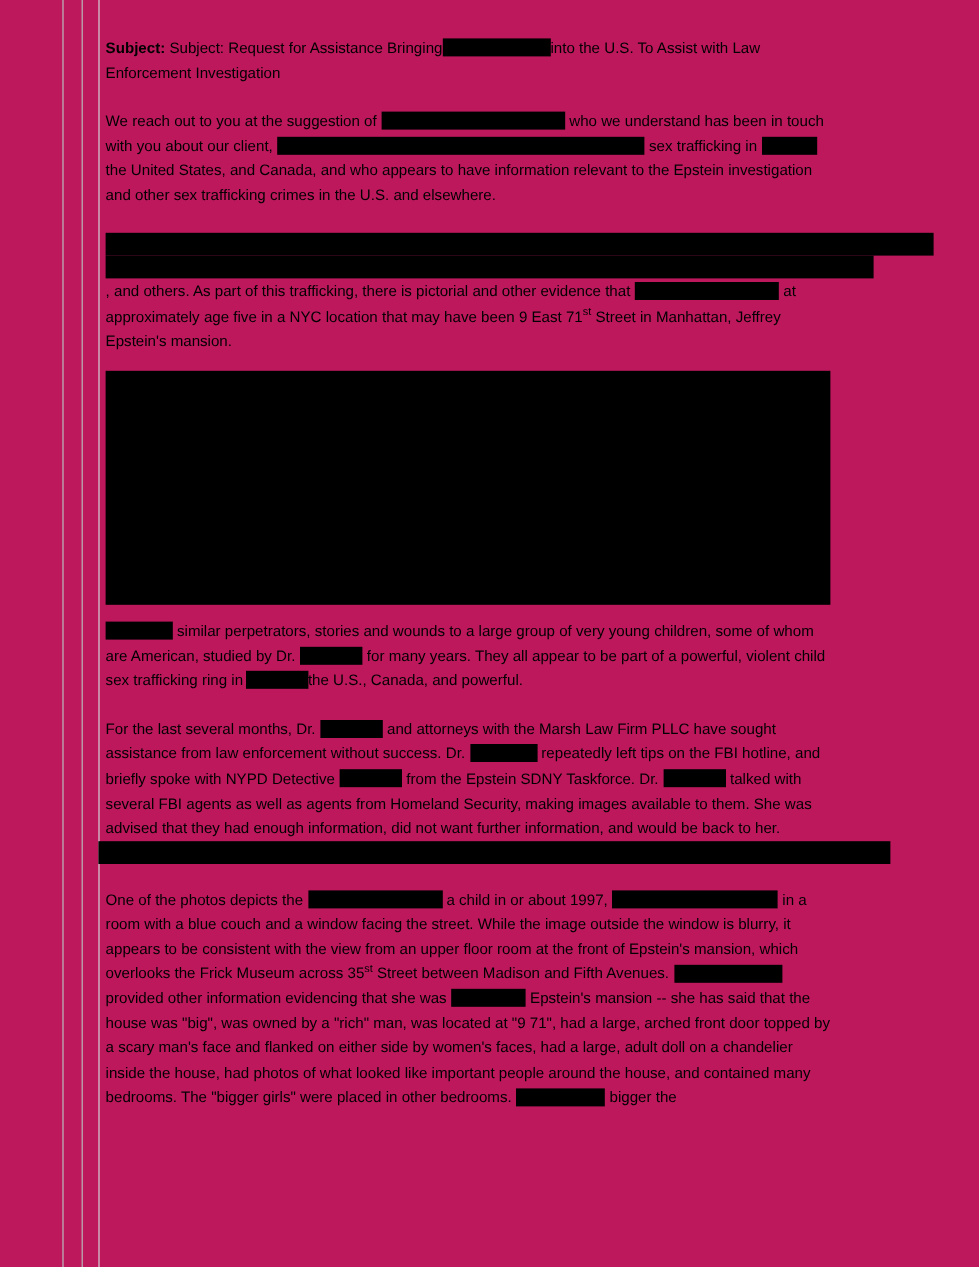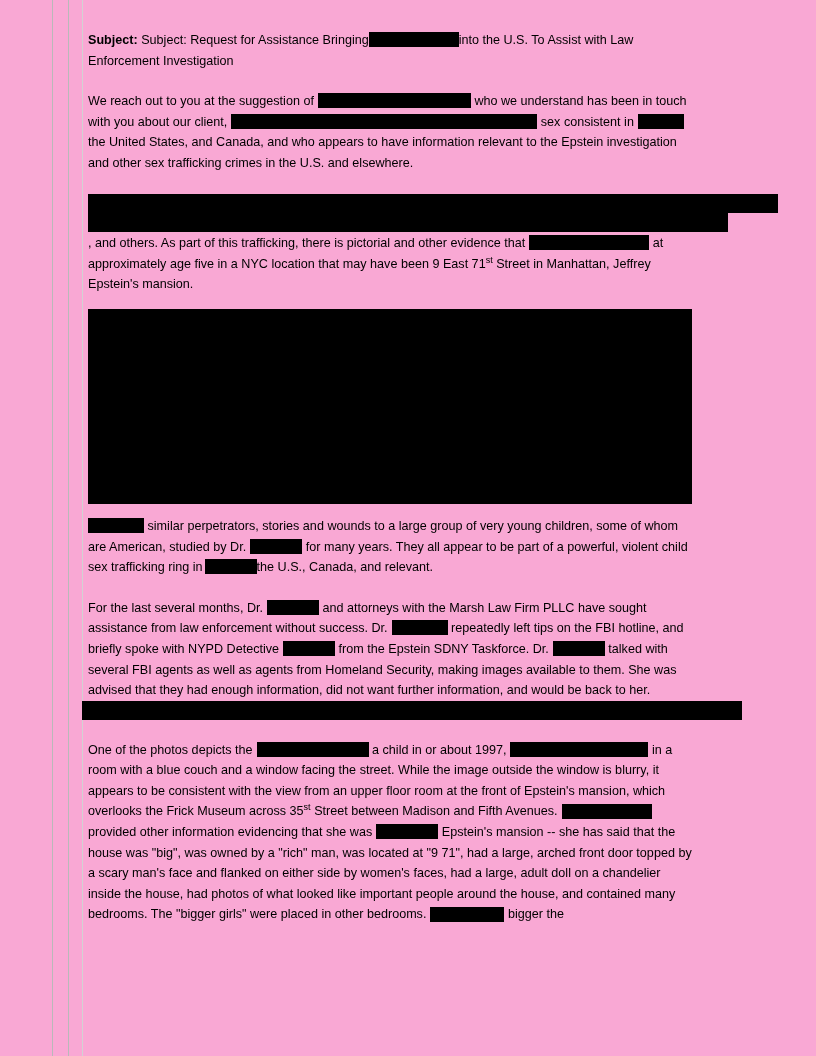--- a/index.html
+++ b/index.html
@@ -12,21 +12,21 @@
     height: 1056px;
     font-family: "Liberation Sans", sans-serif;
     color: #000000;
     position: relative;
     overflow: hidden;
   }
   .page {
     position: relative;
     width: 816px;
     height: 1056px;
-    background: #f9a8d4;
+    background: #be185d;
   }
   
   .margin-rule {
     position: absolute;
     top: 0;
     bottom: 0;
     width: 1px;
     background: #b9b9b9;
   }
   .margin-rule.r1 { left: 52px; }
@@ -88,38 +88,38 @@
       <span></span>
       <span>Subject: Request for Assistance Bringing</span><span class="rd" style="width:90px;"></span><span>into the U.S. To Assist with Law Enforcement Investigation</span>
     </p>
 
     <div class="gap"></div>
 
 
     <p>
       <span>We reach out to you at the suggestion of</span><span class="rd" style="width:153px;margin-left:4px;"></span>
       <span>who we understand has been in touch with you about our client,</span><span class="rd" style="width:306px;margin-left:4px;"></span>
-      <span>sex consistent in</span><span class="rd" style="width:46px;margin-left:4px;"></span>
+      <span>sex trafficking in</span><span class="rd" style="width:46px;margin-left:4px;"></span>
       <span>the United States, and Canada, and who appears to have information relevant to the Epstein investigation and other sex trafficking crimes in the U.S. and elsewhere.</span>
     </p>
 
     <div class="gap"></div>
 
     <span class="rd-line" style="width:690px;"></span>
     <p>
       <span class="rd" style="width:640px;height:19px;"></span><span>, and others. As part of this trafficking, there is pictorial and other evidence that</span><span class="rd" style="width:120px;margin-left:4px;"></span>
       <span>at approximately age five in a NYC location that may have been 9 East 71</span><sup>st</sup><span> Street in Manhattan, Jeffrey Epstein's mansion.</span>
     </p>
 
     <div class="block-redaction"></div>
 
     <p>
       <span class="rd" style="width:56px;"></span>
       <span>similar perpetrators, stories and wounds to a large group of very young children, some of whom are American, studied by Dr.</span><span class="rd" style="width:52px;margin-left:4px;"></span>
-      <span>for many years. They all appear to be part of a powerful, violent child sex trafficking ring in</span><span class="rd" style="width:52px;margin-left:2px;"></span><span>the U.S., Canada, and relevant.</span>
+      <span>for many years. They all appear to be part of a powerful, violent child sex trafficking ring in</span><span class="rd" style="width:52px;margin-left:2px;"></span><span>the U.S., Canada, and powerful.</span>
     </p>
 
     <div class="gap"></div>
 
     <p>
       <span>For the last several months, Dr.</span><span class="rd" style="width:52px;margin-left:4px;"></span>
       <span>and attorneys with the Marsh Law Firm PLLC have sought assistance from law enforcement without success. Dr.</span><span class="rd" style="width:56px;margin-left:4px;"></span>
       <span>repeatedly left tips on the FBI hotline, and briefly spoke with NYPD Detective</span><span class="rd" style="width:52px;margin-left:4px;"></span>
       <span>from the Epstein SDNY Taskforce. Dr.</span><span class="rd" style="width:52px;margin-left:4px;"></span>
       <span>talked with several FBI agents as well as agents from Homeland Security, making images available to them. She was advised that they had enough information, did not want further information, and would be back to her.</span>

